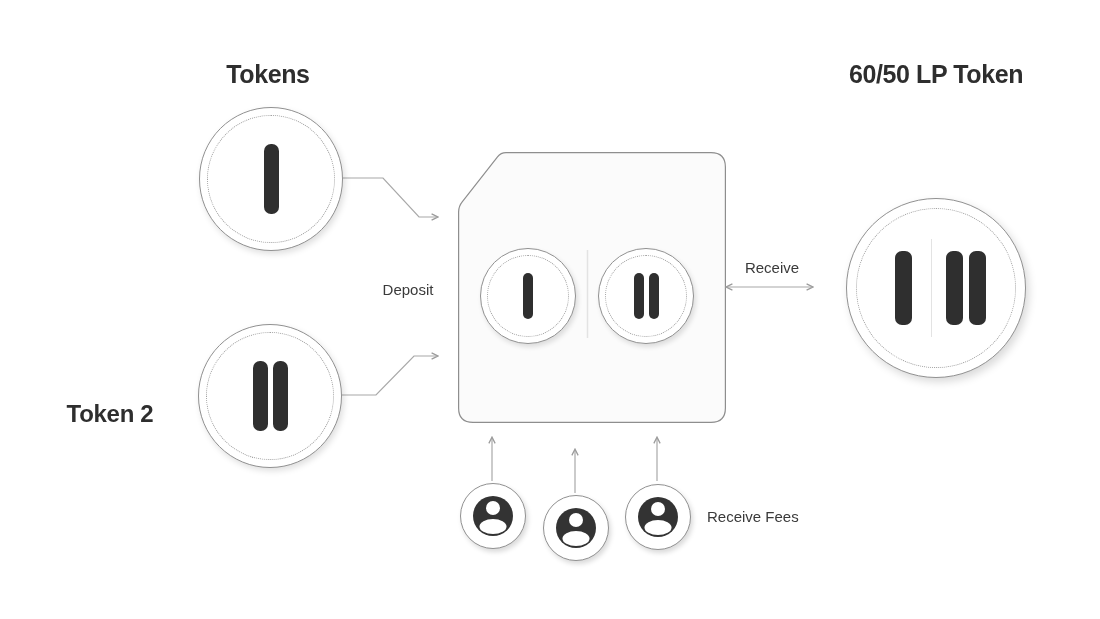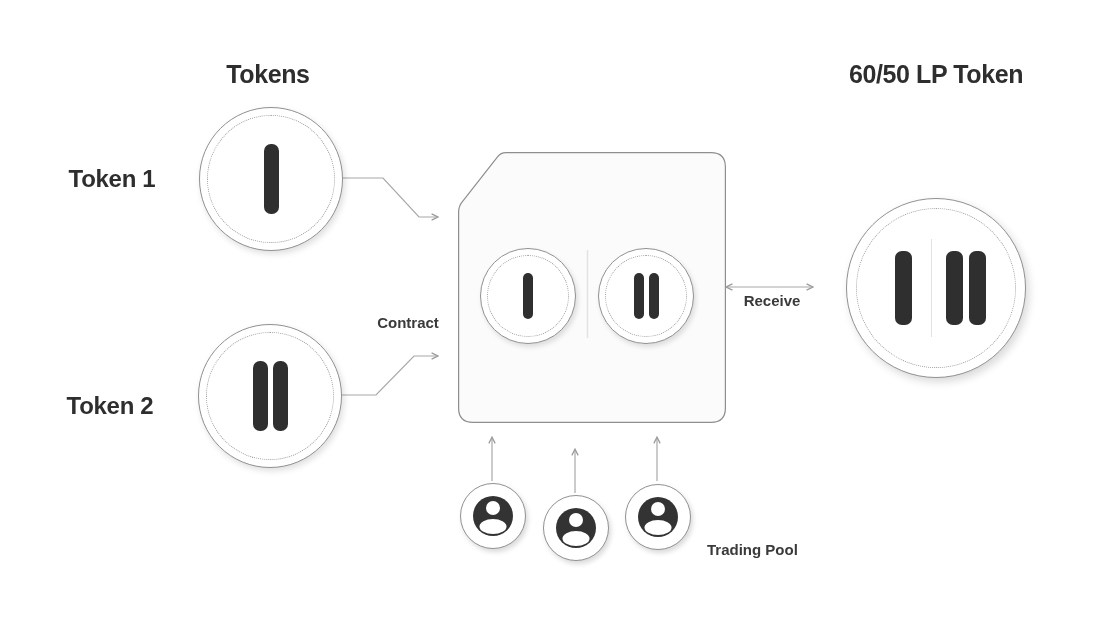--- a/index.html
+++ b/index.html
@@ -20,23 +20,22 @@
 
   .hdr{
     position:absolute;z-index:2;font-size:25px;font-weight:700;color:var(--text);
     text-align:center;letter-spacing:-0.4px;white-space:nowrap;
   }
   .tlabel{
     position:absolute;z-index:2;font-size:24px;font-weight:700;color:var(--text);
     text-align:center;letter-spacing:-0.3px;white-space:nowrap;
   }
   .small{
-    position:absolute;z-index:2;font-size:15px;font-weight:700;color:var(--label);
+    position:absolute;z-index:2;font-size:15px;font-weight:400;color:var(--label);
     white-space:nowrap;
-    margin-top:33px;
   }
   .small.center{text-align:center;}
 
   .coin{
     position:absolute;z-index:2;border-radius:50%;background:#fff;
     border:1px solid var(--coin-border);
     box-shadow:2px 3px 6px rgba(0,0,0,0.13);
     display:flex;align-items:center;justify-content:center;
   }
   .ring{position:absolute;border-radius:50%;border:1px dotted var(--dotted);pointer-events:none;}
@@ -101,26 +100,25 @@
     <path class="conn" d="M 340 395 L 376 395 L 414 356 L 437 356" marker-end="url(#ah)"></path>
     <path class="conn" d="M 727 287 L 812 287" marker-start="url(#ah)" marker-end="url(#ah)"></path>
     <path class="conn" d="M 492 481 L 492 438" marker-end="url(#ah)"></path>
     <path class="conn" d="M 575 493 L 575 450" marker-end="url(#ah)"></path>
     <path class="conn" d="M 657 481 L 657 438" marker-end="url(#ah)"></path>
   </svg>
 
   <div class="hdr" style="left:168px;top:60px;width:200px">Tokens</div>
   <div class="hdr" style="left:816px;top:60px;width:240px">60/50 LP Token</div>
 
-  <div class="tlabel" style="left:32px;top:165px;width:160px">Token 1</div>
-  <div class="tlabel" style="left:30px;top:392px;width:160px">Token 2</div>
+  <div class="tlabel" style="left:30px;top:400px;width:160px">Token 2</div>
 
-  <div class="small center" style="left:348px;top:281px;width:120px">Contract</div>
+  <div class="small center" style="left:348px;top:281px;width:120px">Deposit</div>
   <div class="small center" style="left:712px;top:259px;width:120px">Receive</div>
-  <div class="small" style="left:707px;top:508px">Trading Pool</div>
+  <div class="small" style="left:707px;top:508px">Receive Fees</div>
 
   <div class="coin coin-lg" style="left:199px;top:107px">
     <div class="ring"></div>
     <div class="bars">
       <i class="bar b-lg"></i>
     </div>
   </div>
 
   <div class="coin coin-lg" style="left:198px;top:324px">
     <div class="ring"></div>

